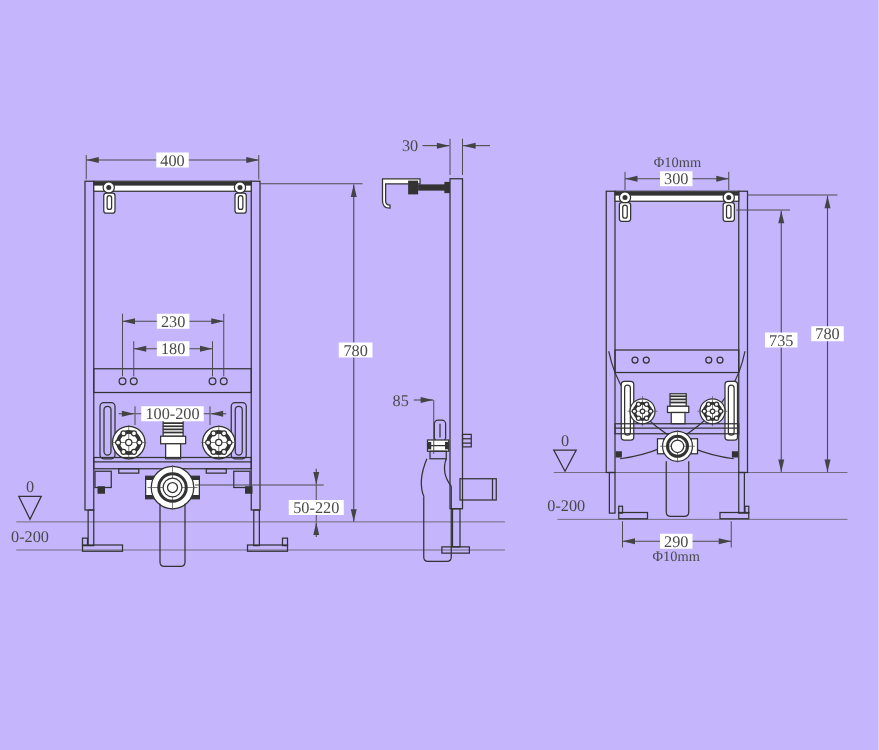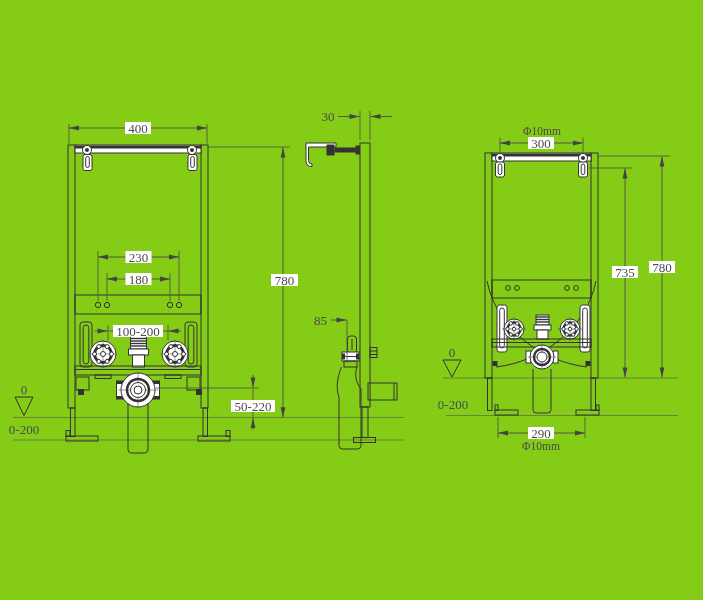--- a/index.html
+++ b/index.html
@@ -1,16 +1,16 @@
 <!DOCTYPE html>
 <html><head>
 <meta charset="utf-8">
 <style>
   html,body{margin:0;padding:0;background:#fff;}
-  .canvas{position:relative;width:703px;height:600px;background:#84cc16;overflow:hidden;}
+  .canvas{position:relative;width:703px;height:600px;background:#c4b5fd;overflow:hidden;}
   svg{position:absolute;left:0;top:0;}
   .ln{stroke:#333;fill:none;stroke-width:1;}
   .ln2{stroke:#333;fill:none;stroke-width:1.4;}
   .thin{stroke:#555;fill:none;stroke-width:.6;}
   .dk{fill:#333;stroke:none;}
   .wh{fill:#fff;stroke:#333;stroke-width:1;}
   .rg{stroke:#333;fill:none;stroke-width:3;}
   .rg2{stroke:#333;fill:none;stroke-width:2.4;}
   .ext{stroke:#4d4d4d;fill:none;stroke-width:.8;}
   .dml{stroke:#4d4d4d;fill:none;stroke-width:.9;}

